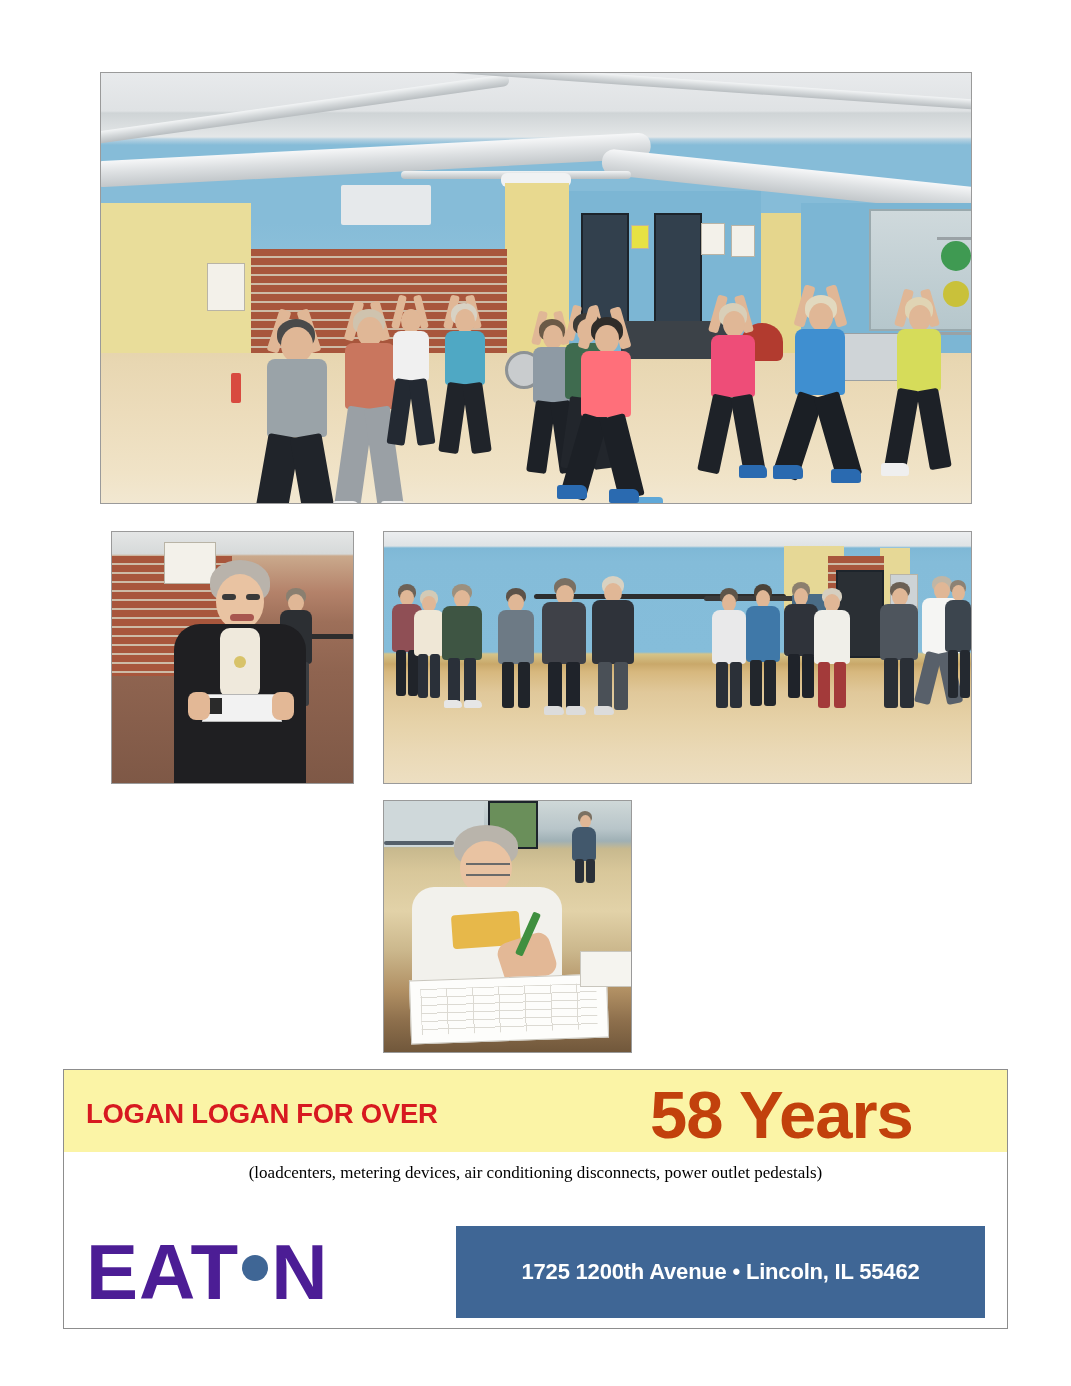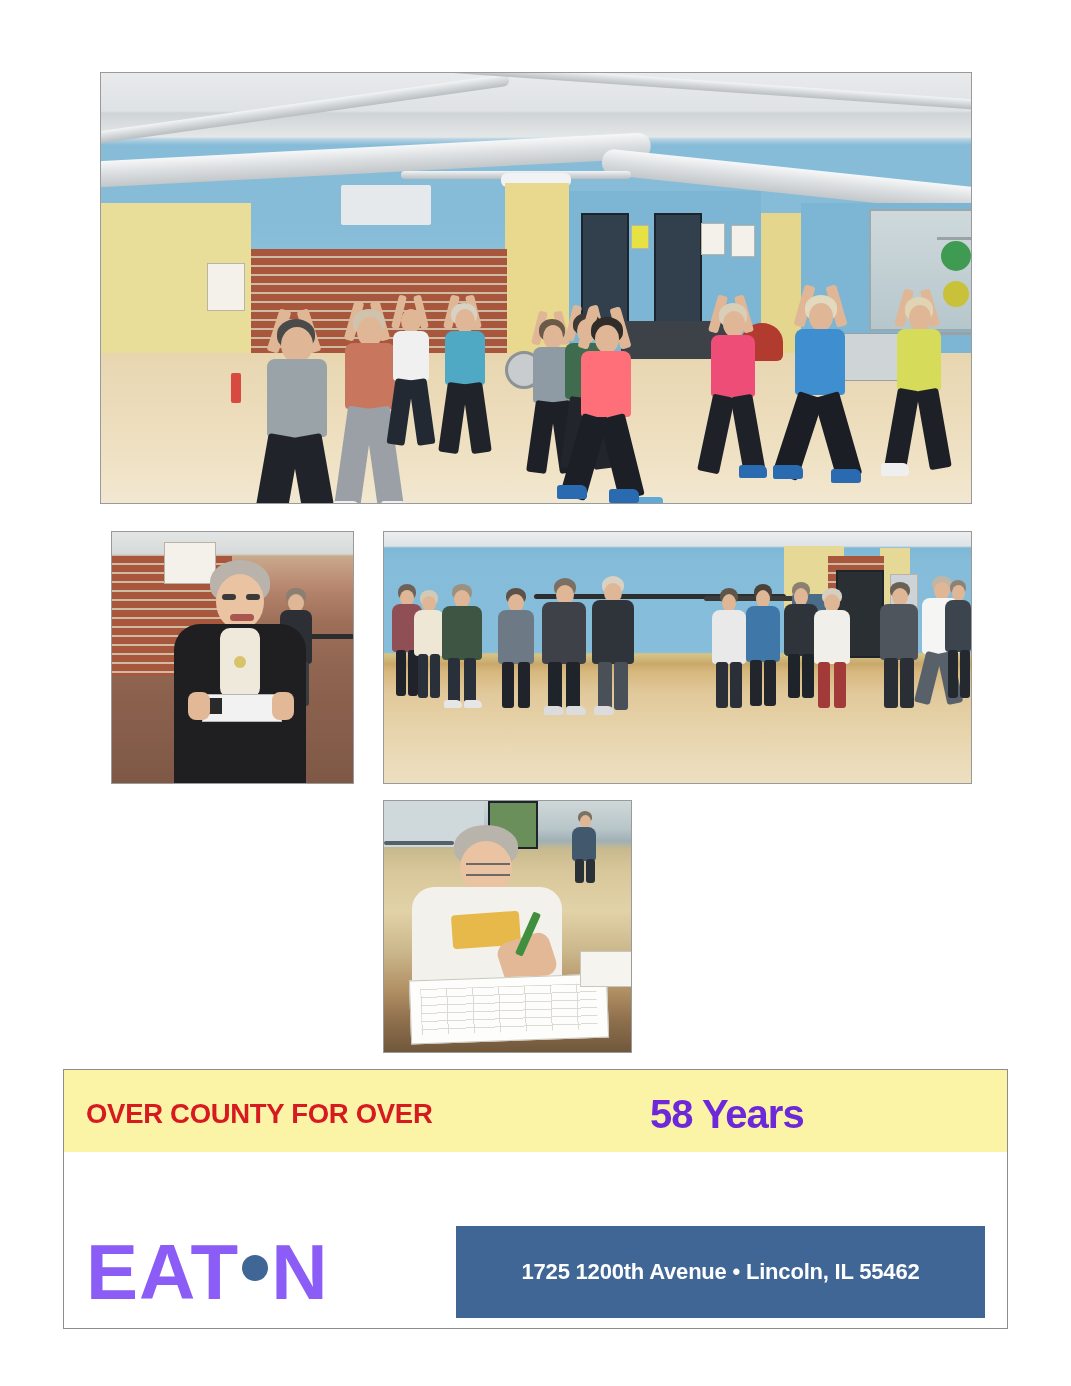--- a/index.html
+++ b/index.html
@@ -170,23 +170,23 @@
   }
   #ad-banner-left {
     color: #d71920;
     font-weight: bold;
     font-size: 27.5px;
     line-height: 1.09;
     letter-spacing: -0.3px;
     width: 560px;
   }
   #ad-banner-right {
-    color: #6d28d9;
+    color: #c2410c;
     font-weight: bold;
-    font-size: 40px;
+    font-size: 67px;
     line-height: 1;
     letter-spacing: -1px;
     margin-left: 4px;
     white-space: nowrap;
   }
   #ad-copy {
     box-sizing: border-box;
     padding: 9px 10px 4px 10px;
     text-align: center;
   }
@@ -216,21 +216,21 @@
     background: #ffffff;
     position: relative;
     display: flex;
     align-items: center;
     justify-content: flex-start;
   }
   #eaton-wordmark {
     font-family: "Liberation Sans", sans-serif;
     font-weight: bold;
     font-size: 78px;
-    color: #8b5cf6;
+    color: #4c1d95;
     letter-spacing: 1px;
     line-height: 0.95;
     display: flex;
     align-items: center;
   }
   .eaton-dot {
     display: inline-block;
     width: 26px;
     height: 26px;
     border-radius: 50%;
@@ -601,26 +601,27 @@
         repeating-linear-gradient(to bottom, #dcdad3 0px, #dcdad3 1px, transparent 1px, transparent 8px),
         repeating-linear-gradient(to right, #dcdad3 0px, #dcdad3 1px, transparent 1px, transparent 26px);"></div>
   </div>
   <div style="position:absolute; left:196px; top:150px; width:54px; height:34px; background:#f5f4ef; border:1px solid #c9c6bd;"></div>
 </div>
 
 <div id="ad-eaton">
 
   <div id="ad-banner">
     <div id="ad-banner-left">
-      <div>OVER COUNTY FOR OVER</div>
+      <div>LOGAN LOGAN FOR OVER</div>
     </div>
     <div id="ad-banner-right">58 Years</div>
   </div>
 
   <div id="ad-copy">
+    <div id="ad-copy-sub">(loadcenters, metering devices, air conditioning disconnects, power outlet pedestals)</div>
   </div>
 
   <div id="ad-bottom">
     <div id="eaton-logo">
       <div id="eaton-wordmark">
         <span>EAT</span>
         <span class="eaton-dot"></span>
         <span>N</span>
       </div>
     </div>

